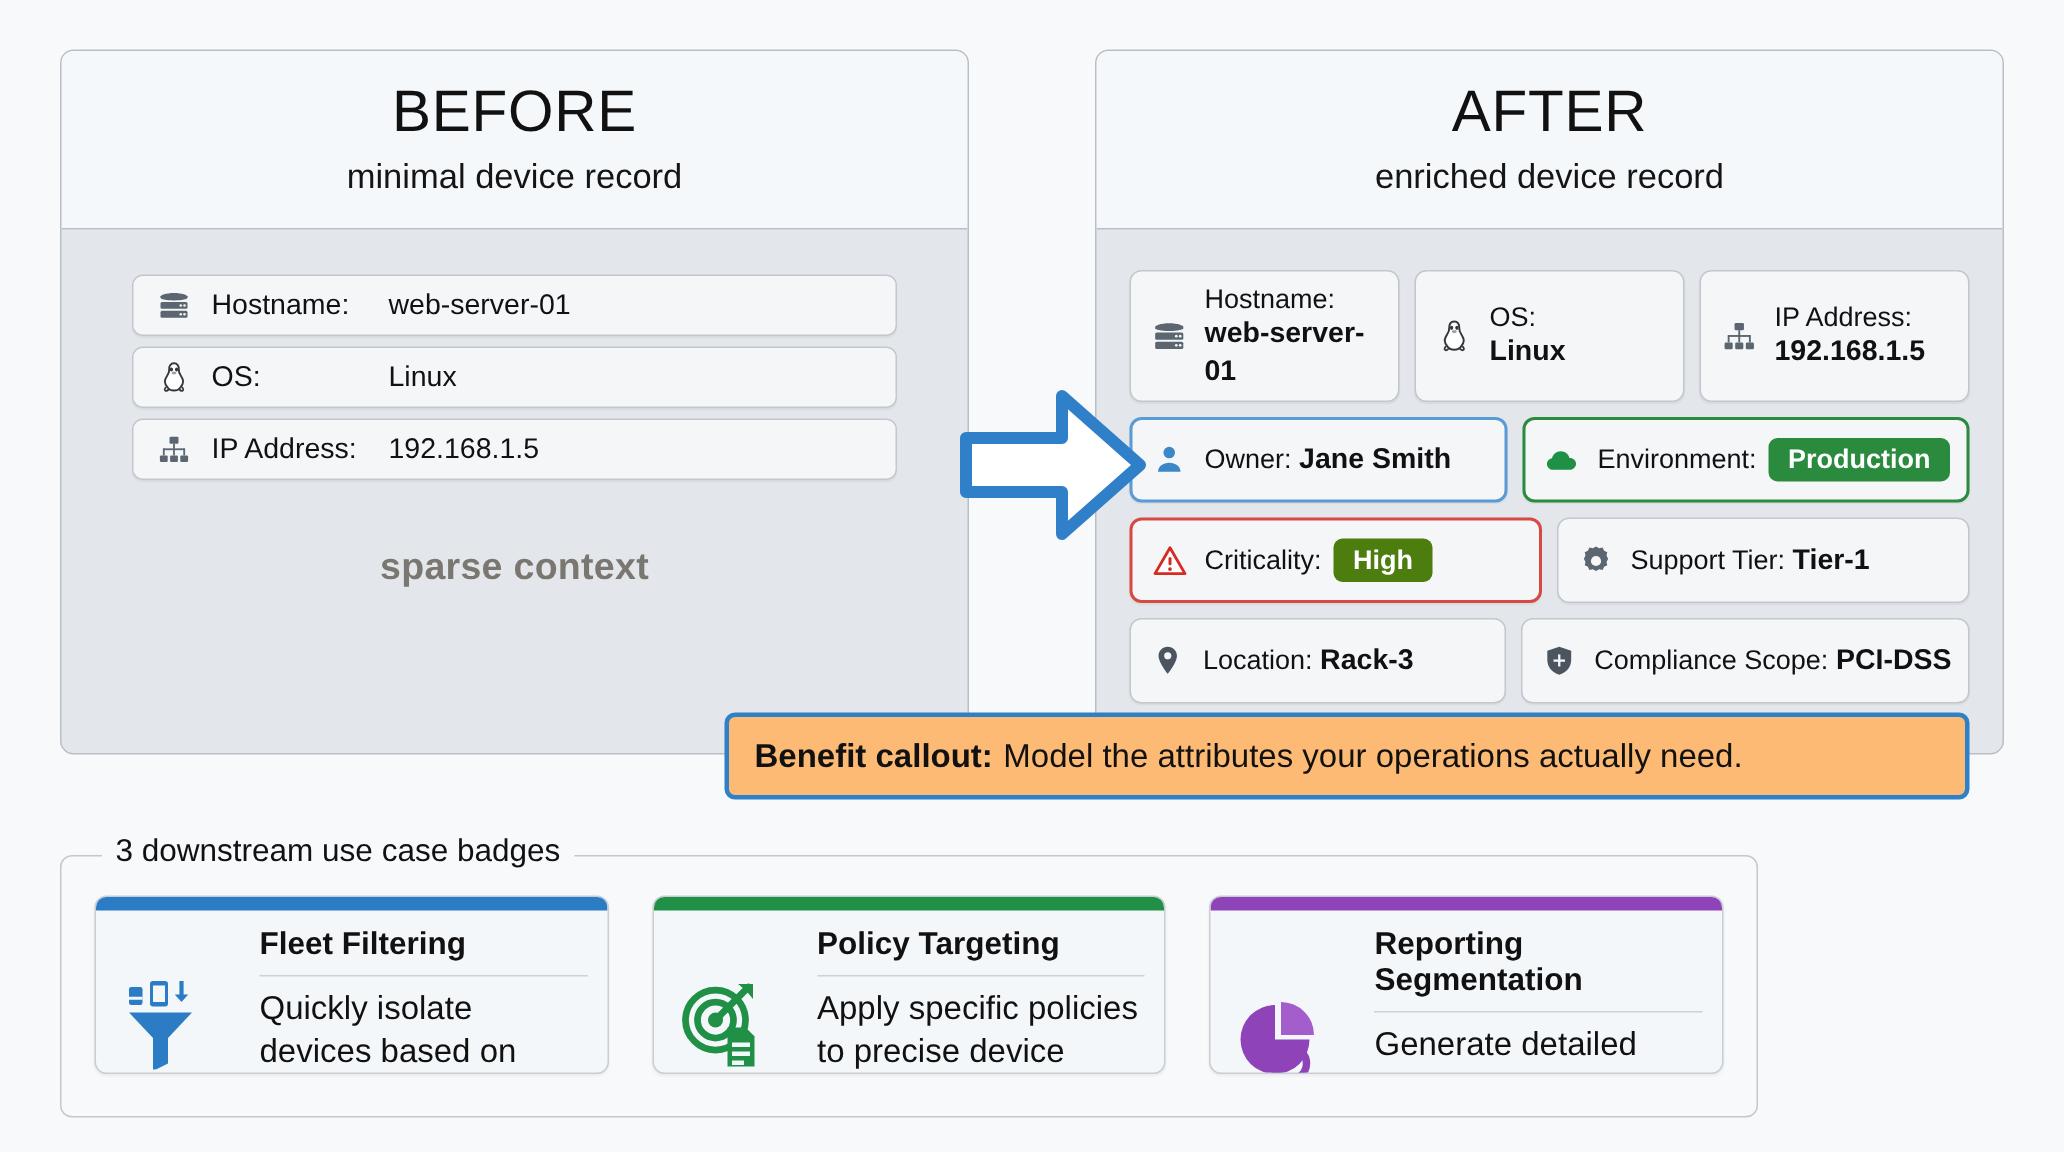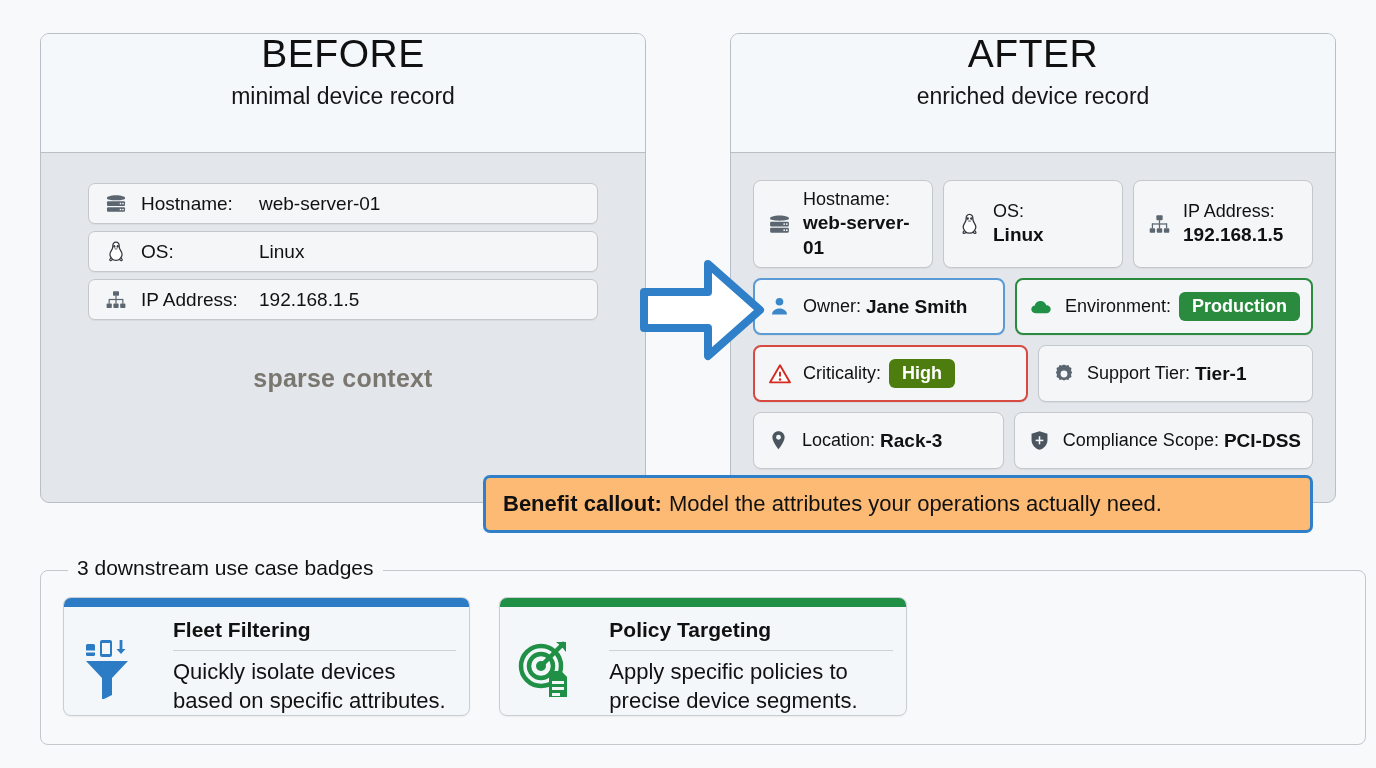--- a/index.html
+++ b/index.html
@@ -19,21 +19,21 @@
     border:1px solid #b9bfc6;border-radius:9px;
     background:#e3e6ea;
     box-sizing:border-box;overflow:hidden;
   }
   .panel.before{left:0;width:606px;}
   .panel.after{left:690px;width:606px;}
   .panel-head{
     height:119px;box-sizing:border-box;
     background:#f5f8fa;
     border-bottom:1px solid #b9bfc6;
-    display:flex;flex-direction:column;align-items:center;justify-content:flex-start;
+    display:flex;flex-direction:column;align-items:center;justify-content:center;
   }
   .panel-title{font-size:39px;font-weight:400;letter-spacing:.5px;color:#111;line-height:1.05;}
   .panel-sub{font-size:23px;font-weight:400;color:#151515;margin-top:9px;line-height:1.1;}
   .panel-body{padding:30px 0 0 0;height:350px;box-sizing:border-box;}
 
   
   .rows{display:flex;flex-direction:column;gap:7px;padding:0 47px;}
   .row{
     height:41px;background:#f4f6f8;border:1px solid #c3c8cd;border-radius:7px;
     display:flex;align-items:center;padding:0 14px;box-sizing:border-box;
@@ -81,21 +81,21 @@
   .callout{
     position:absolute;left:483px;top:475px;width:830px;height:58px;
     background:#fdba74;border:3px solid #2f80c8;border-radius:7px;
     display:flex;align-items:center;padding:0 17px;box-sizing:border-box;
     font-size:22px;color:#111;
   }
   .callout b{font-weight:bold;margin-right:7px;}
 
   
   .fs{
-    position:absolute;left:40px;top:570px;width:1326px;height:175px;
+    position:absolute;left:40px;top:570px;width:1132px;height:175px;
     border:1px solid #c3c8cd;border-radius:8px;box-sizing:border-box;
     background:#f7f9fb;
   }
   .fs-legend{
     position:absolute;left:27px;top:-15px;background:#f7f9fb;
     padding:0 9px;font-size:21px;color:#111;
   }
   .badges{display:grid;grid-template-columns:1fr 1fr 1fr;gap:29px;padding:26px 22px 0 22px;box-sizing:border-box;}
   .badge{
     background:#f4f7f9;border:1px solid #c9ced3;border-radius:8px;
@@ -403,17 +403,35 @@
             </svg>
           </div>
           <div class="btxt">
             <div class="btitle">Policy Targeting</div>
             <div class="bdiv"></div>
             <div class="bdesc">Apply specific policies to precise device segments.</div>
           </div>
         </div>
       </div>
 
+      <div class="badge">
+        <div class="bar" style="background:#8e44b8"></div>
+        <div class="bd">
+          <div class="bic">
+            <svg width="58" height="62" viewBox="0 0 58 62">
+              <path d="M26 6a23 23 0 1 0 23 23H26z" fill="#8e44b8"></path>
+              <path d="M30 4a22 22 0 0 1 22 22H30z" fill="#a35ecb"></path>
+              <circle cx="36" cy="45" r="11" fill="none" stroke="#8e44b8" stroke-width="5"></circle>
+              <path d="M44 53 L54 62" stroke="#8e44b8" stroke-width="6" stroke-linecap="round"></path>
+            </svg>
+          </div>
+          <div class="btxt">
+            <div class="btitle">Reporting Segmentation</div>
+            <div class="bdiv"></div>
+            <div class="bdesc">Generate detailed reports for different device groups.</div>
+          </div>
+        </div>
+      </div>
 
     </div>
   </div>
 
 </div>
 
 </body></html>

